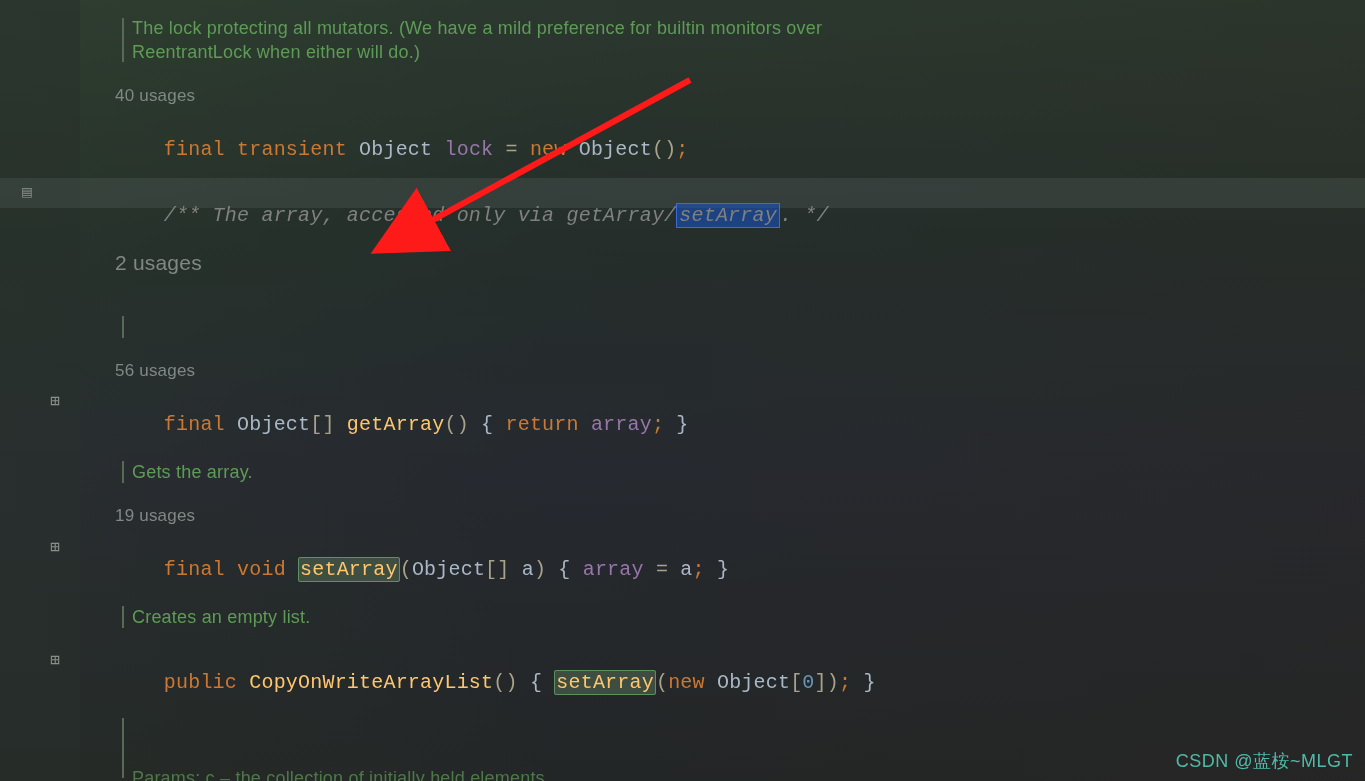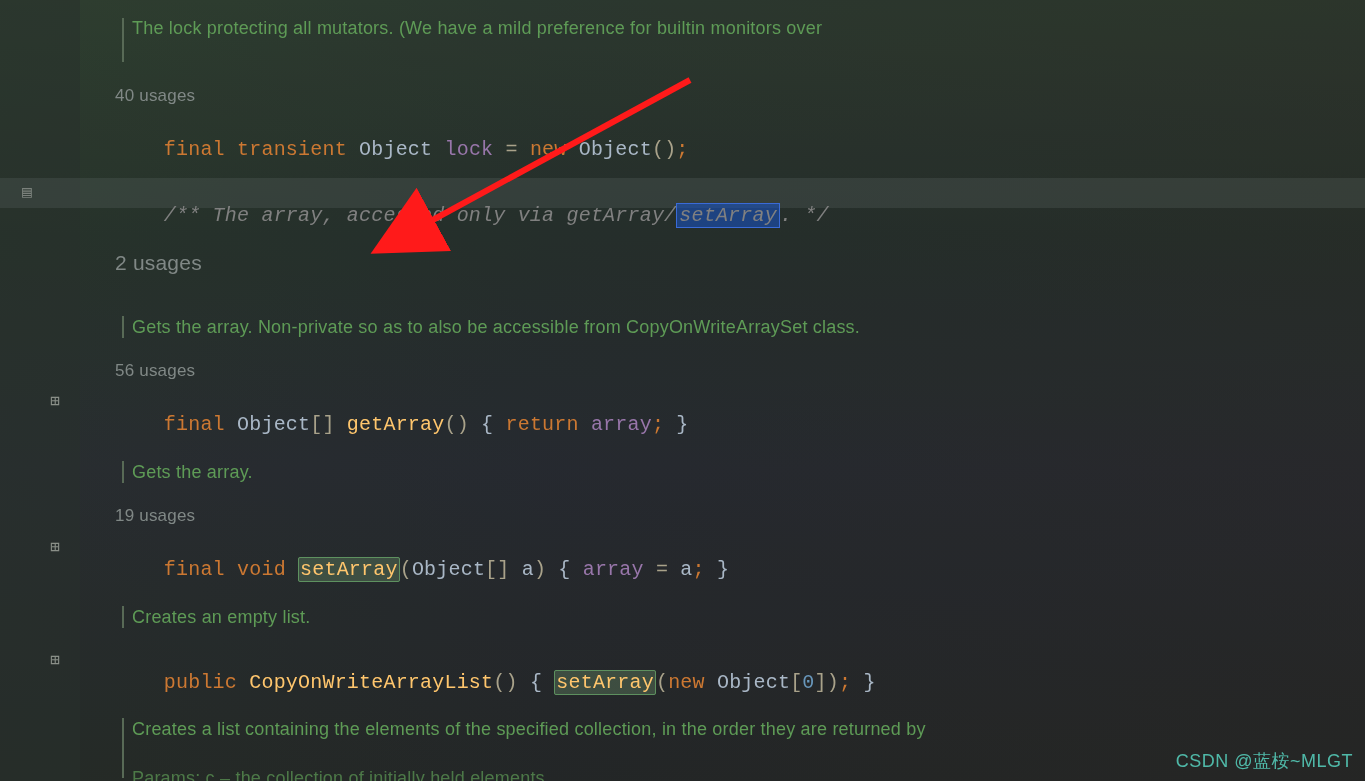--- a/index.html
+++ b/index.html
@@ -96,36 +96,36 @@
 <div class="gutter-icon" style="top:394px;">⊞</div>
 <div class="gutter-icon" style="top:540px;">⊞</div>
 <div class="gutter-icon" style="top:653px;">⊞</div>
 
 <div class="current-line" style="top:178px;"></div>
 
 <div class="content">
 
   <div class="border-doc" style="left:122px; top:18px; height:44px;"></div>
   <div class="line sans doc-green" style="left:132px; top:16px; font-size:18px;">The lock protecting all mutators. (We have a mild preference for builtin monitors over</div>
+  <div class="line sans doc-green" style="left:132px; top:40px; font-size:18px;">ReentrantLock when either will do.)</div>
 
   <div class="line sans usage-gray" style="left:115px; top:84px; font-size:17px;text-align:right;">40 usages</div>
 
   <div class="line mono" style="left:115px; top:114px;">
     <span class="kw">final</span><span> </span><span class="kw">transient</span><span> </span><span class="cls">Object</span><span> </span><span class="id-purple">lock</span><span class="punc"> = </span><span class="kw">new</span><span> </span><span class="cls">Object</span><span class="punc">()</span><span class="semic">;</span>
   </div>
 
   <div class="line mono comment" style="left:115px; top:180px;">
     <span>/** The array, accessed only via getArray/</span><span class="hl-doc-sel">setArray</span><span>. */</span>
   </div>
 
   <div class="line sans usage-gray" style="left:115px; top:214px; font-size:21px;margin-top:37px;">2 usages</div>
 
 
   <div class="border-doc" style="left:122px; top:316px; height:22px;"></div>
-  <div class="line sans doc-green" style="left:132px; top:315px; font-size:18px;">Gets the array. Non-private so as to also be accessible from CopyOnWriteArraySet class.</div>
 
   <div class="line sans usage-gray" style="left:115px; top:359px; font-size:17px;">56 usages</div>
 
   <div class="line mono" style="left:115px; top:389px;">
     <span class="kw">final</span><span> </span><span class="cls">Object</span><span class="punc">[]</span><span> </span><span class="method-yellow">getArray</span><span class="punc">()</span><span> </span><span class="brace">{</span><span> </span><span class="kw">return</span><span> </span><span class="id-purple">array</span><span class="semic">;</span><span> </span><span class="brace">}</span>
   </div>
 
   <div class="border-doc" style="left:122px; top:461px; height:22px;"></div>
   <div class="line sans doc-green" style="left:132px; top:460px; font-size:18px;">Gets the array.</div>
 
@@ -136,21 +136,20 @@
   </div>
 
   <div class="border-doc" style="left:122px; top:606px; height:22px;"></div>
   <div class="line sans doc-green" style="left:132px; top:605px; font-size:18px;">Creates an empty list.</div>
 
   <div class="line mono" style="left:115px; top:647px;">
     <span class="kw">public</span><span> </span><span class="method-yellow">CopyOnWriteArrayList</span><span class="punc">()</span><span> </span><span class="brace">{</span><span> </span><span class="method-yellow hl-sel">setArray</span><span class="punc">(</span><span class="kw">new</span><span> </span><span class="cls">Object</span><span class="punc">[</span><span class="num">0</span><span class="punc">]</span><span class="punc">)</span><span class="semic">;</span><span> </span><span class="brace">}</span>
   </div>
 
   <div class="border-doc" style="left:122px; top:718px; height:60px;"></div>
-  <div class="line sans doc-green" style="left:132px; top:717px; font-size:18px;">Creates a list containing the elements of the specified collection, in the order they are returned by</div>
   <div class="line sans doc-green" style="left:132px; top:766px; font-size:18px; opacity:0.7;">Params: c – the collection of initially held elements</div>
 
 </div>
 
 <svg class="arrow" style="left:0;top:0;" width="1365" height="781">
   <defs>
     <marker id="arrhead" markerWidth="12" markerHeight="12" refX="3" refY="6" orient="auto">
       <path d="M0,0 L12,6 L0,12 Z" fill="#ff1a1a"></path>
     </marker>
   </defs>

